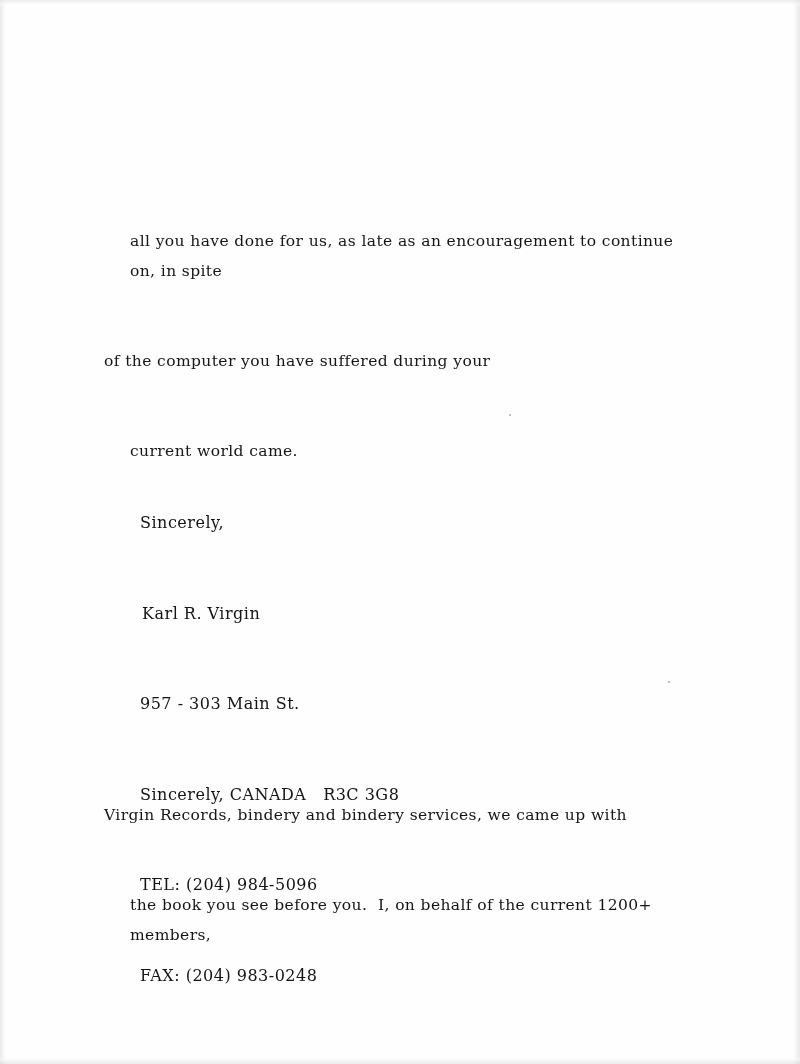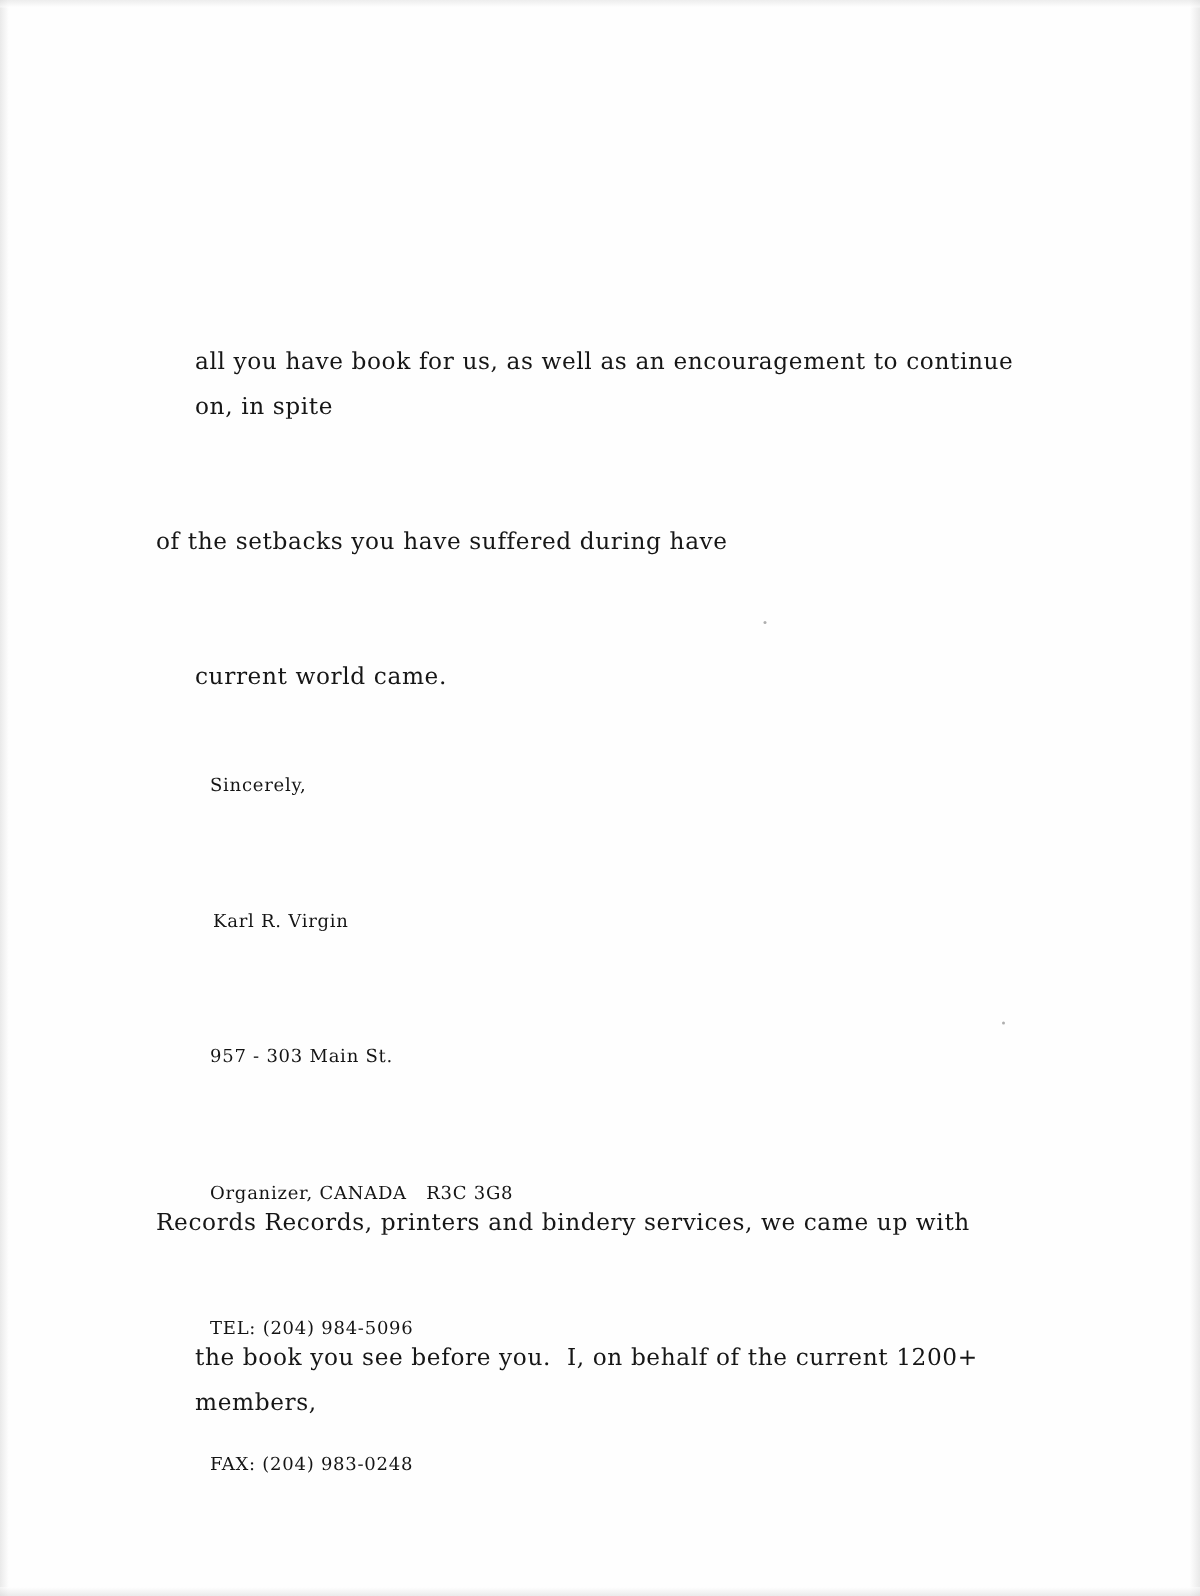--- a/index.html
+++ b/index.html
@@ -86,21 +86,21 @@
   .gap-md { height: 34px; }
 
   .signature-block {
     position: absolute;
     left: 140px;
     top: 448px;
     width: 420px;
   }
   .signature-block .line {
     display: block;
-    font-size: 12px;
+    font-size: 16px;
     line-height: 30.5px;
     letter-spacing: 0.5px;
     color: #141414;
   }
   .sig-name { padding-left: 2px; }
 
   .speck {
     position: absolute;
     width: 2px;
     height: 2px;
@@ -118,38 +118,38 @@
   <div class="scan-edge-right"></div>
   <div class="scan-edge-top"></div>
   <div class="scan-edge-bottom"></div>
 
   <div class="speck" style="left:509px; top:414px;"></div>
   <div class="speck" style="left:668px; top:681px;"></div>
 
   <div class="letter-body hand">
 
     <div class="para">
-      <span class="line indent-1">all you have book for us, as well as an encouragement to continue on, in spite</span>
-      <span class="line">of the setbacks you have suffered during have</span>
+      <span class="line indent-1">all you have done for us, as late as an encouragement to continue on, in spite</span>
+      <span class="line">of the computer you have suffered during your</span>
       <span class="line indent-1">current world came.</span>
     </div>
 
     <div class="gap-md"></div>
 
     <div class="para">
-      <span class="line">Records Records, printers and bindery services, we came up with</span>
+      <span class="line">Virgin Records, bindery and bindery services, we came up with</span>
       <span class="line indent-1">the book you see before you.  I, on behalf of the current 1200+ members,</span>
       
       
     </div>
 
   </div>
 
   <div class="signature-block hand">
     <span class="line">Sincerely,</span>
     <span class="line sig-name">Karl R. Virgin</span>
     <span class="line">957 - 303 Main St.</span>
-    <span class="line">Organizer, CANADA   R3C 3G8</span>
+    <span class="line">Sincerely, CANADA   R3C 3G8</span>
     <span class="line">TEL: (204) 984-5096</span>
     <span class="line">FAX: (204) 983-0248</span>
   </div>
 
 </div>
 
 </body></html>

